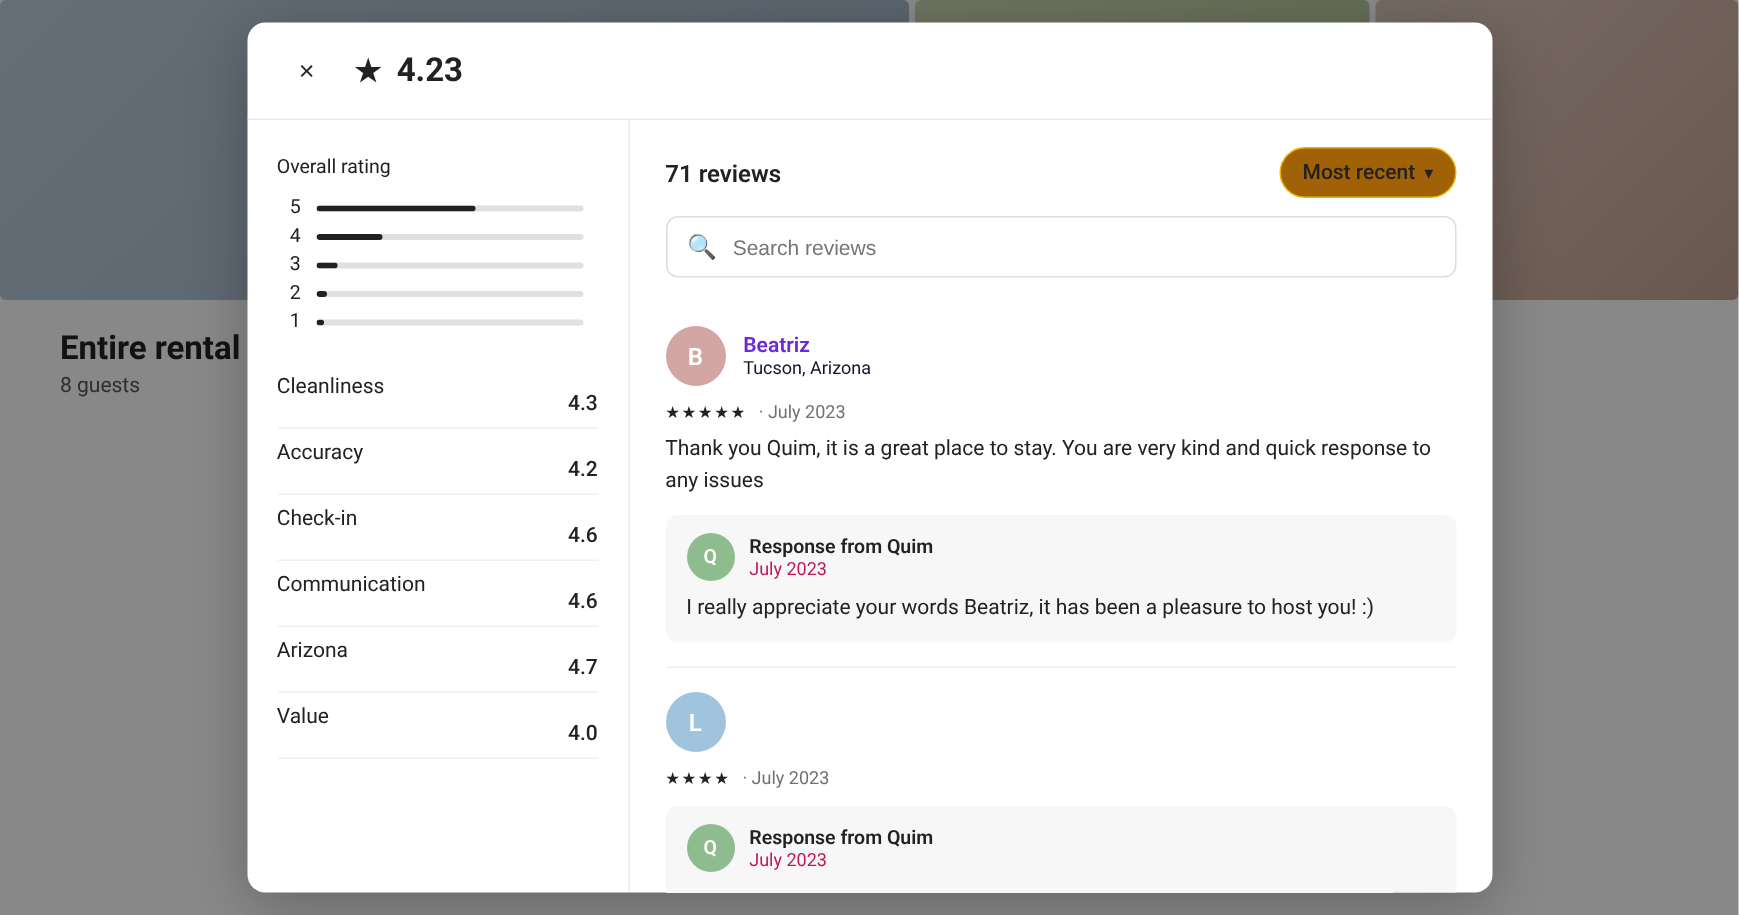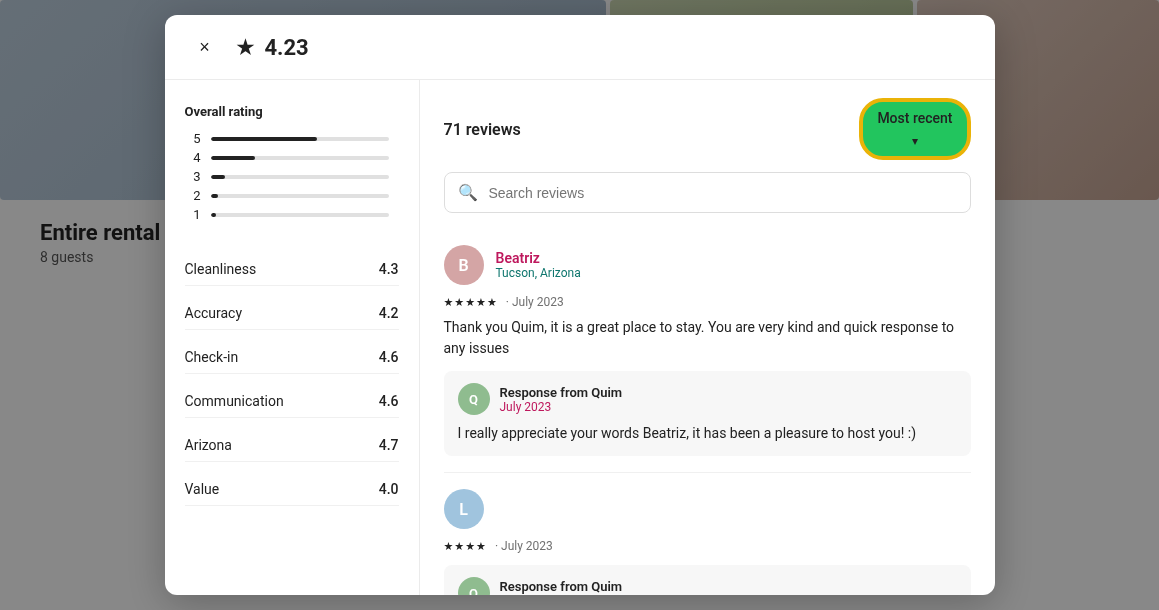--- a/index.html
+++ b/index.html
@@ -80,34 +80,34 @@
     .left-panel {
       width: 255px;
       flex-shrink: 0;
       padding: 24px 20px;
       border-right: 1px solid #ebebeb;
       overflow-y: auto;
     }
 
     .overall-rating-label {
       font-size: 13px;
-      font-weight: 700;
+      font-weight: 400;
       color: #222;
       margin-bottom: 12px;
     }
 
     .rating-bars {
       display: flex;
       flex-direction: column;
       gap: 0px;
     }
 
     .rating-row {
       display: flex;
-      align-items: flex-end;
+      align-items: flex-start;
       justify-content: space-between;
       padding: 8px 0;
       border-bottom: 1px solid #f0f0f0;
       gap: 20px;
     }
 
     .rating-label {
       font-size: 14px;
       color: #222;
       width: 130px;
@@ -138,28 +138,27 @@
 
     .reviews-count {
       font-size: 16px;
       font-weight: 600;
     }
 
     .sort-dropdown {
       display: flex;
       align-items: center;
       gap: 6px;
-      border: 4px solid #eab308;
+      border: 1px solid #eab308;
       border-radius: 24px;
       padding: 8px 14px;
       cursor: pointer;
       font-size: 14px;
       font-weight: 500;
-      background: #22c55e;
-      flex-direction: column;
+      background: #a16207;
     }
 
     .search-bar {
       margin: 0 24px 16px;
       display: flex;
       align-items: center;
       border: 1px solid #ddd;
       border-radius: 8px;
       padding: 10px 14px;
       gap: 10px;
@@ -203,26 +202,26 @@
       justify-content: center;
       font-size: 16px;
       font-weight: 600;
       color: #fff;
       flex-shrink: 0;
     }
 
     .reviewer-name {
       font-size: 14px;
       font-weight: 600;
-      color: #be185d;
+      color: #6d28d9;
     }
 
     .reviewer-location {
       font-size: 12px;
-      color: #0f766e;
+      color: #0f172a;
     }
 
     .review-meta {
       display: flex;
       align-items: center;
       gap: 8px;
       margin-bottom: 8px;
     }
 
     .review-stars {

